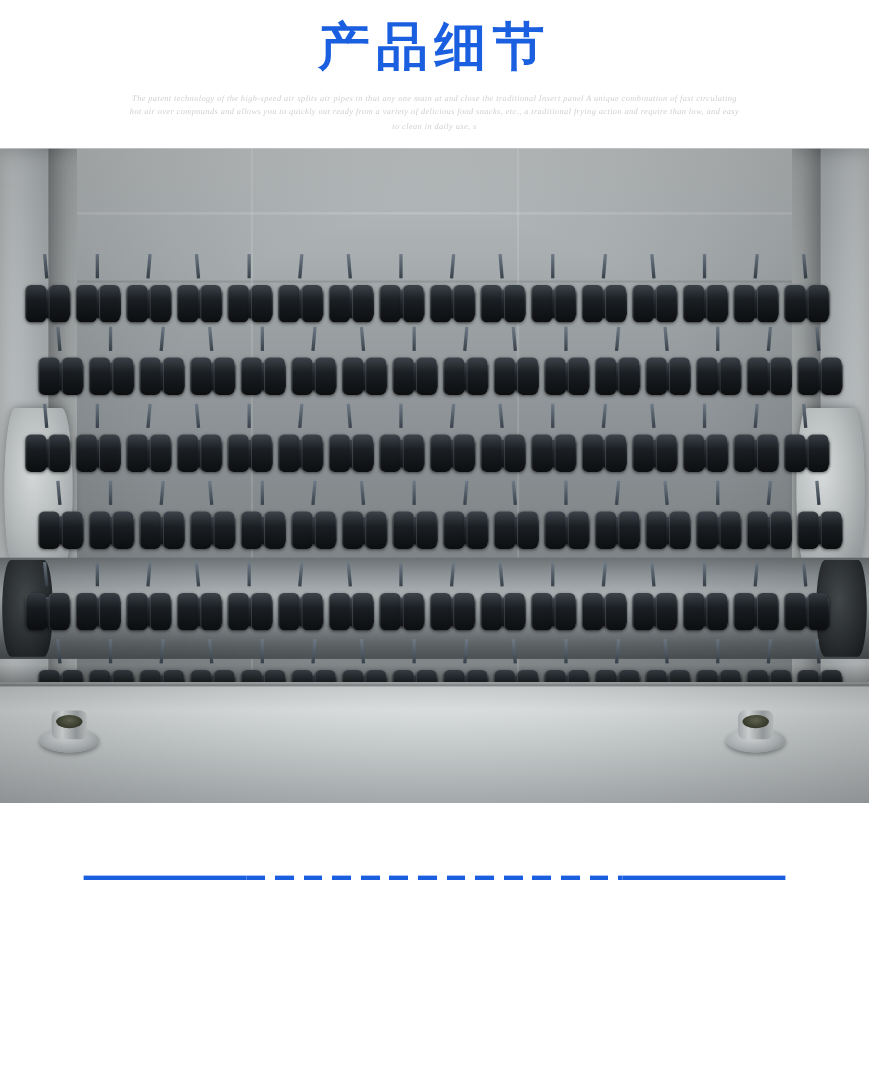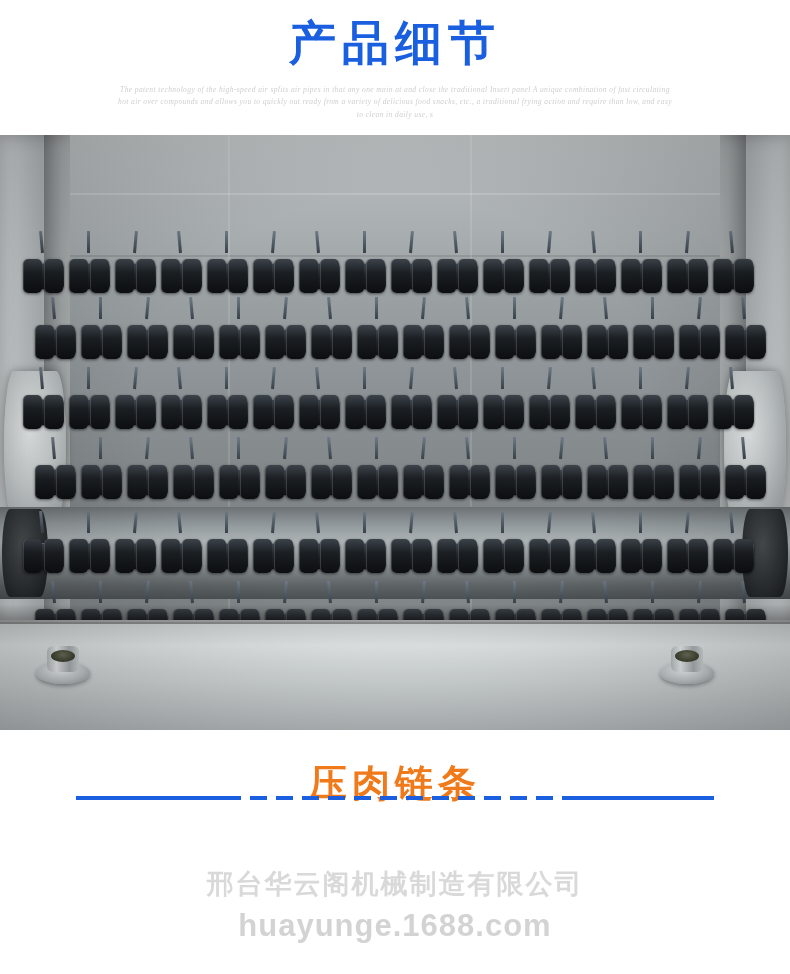--- a/index.html
+++ b/index.html
@@ -940,25 +940,22 @@
         <div class="base"></div>
         <div class="collar"></div>
         <div class="hole"></div>
       </div>
 
       <div class="vignette"></div>
     </div>
   </div>
 
   <div class="caption-wrap">
-    <h2 class="caption-title">压肉链条</h2>
   </div>
 
-  <div class="wm wm-cn">邢台华云阁机械制造有限公司</div>
-  <div class="wm wm-en">huayunge.1688.com</div>
 
   <div class="bottom-rule">
     <div class="rule-solid"></div>
     <div class="rule-dashed"></div>
     <div class="rule-solid right"></div>
   </div>
 
 </div>
 
 </body></html>

